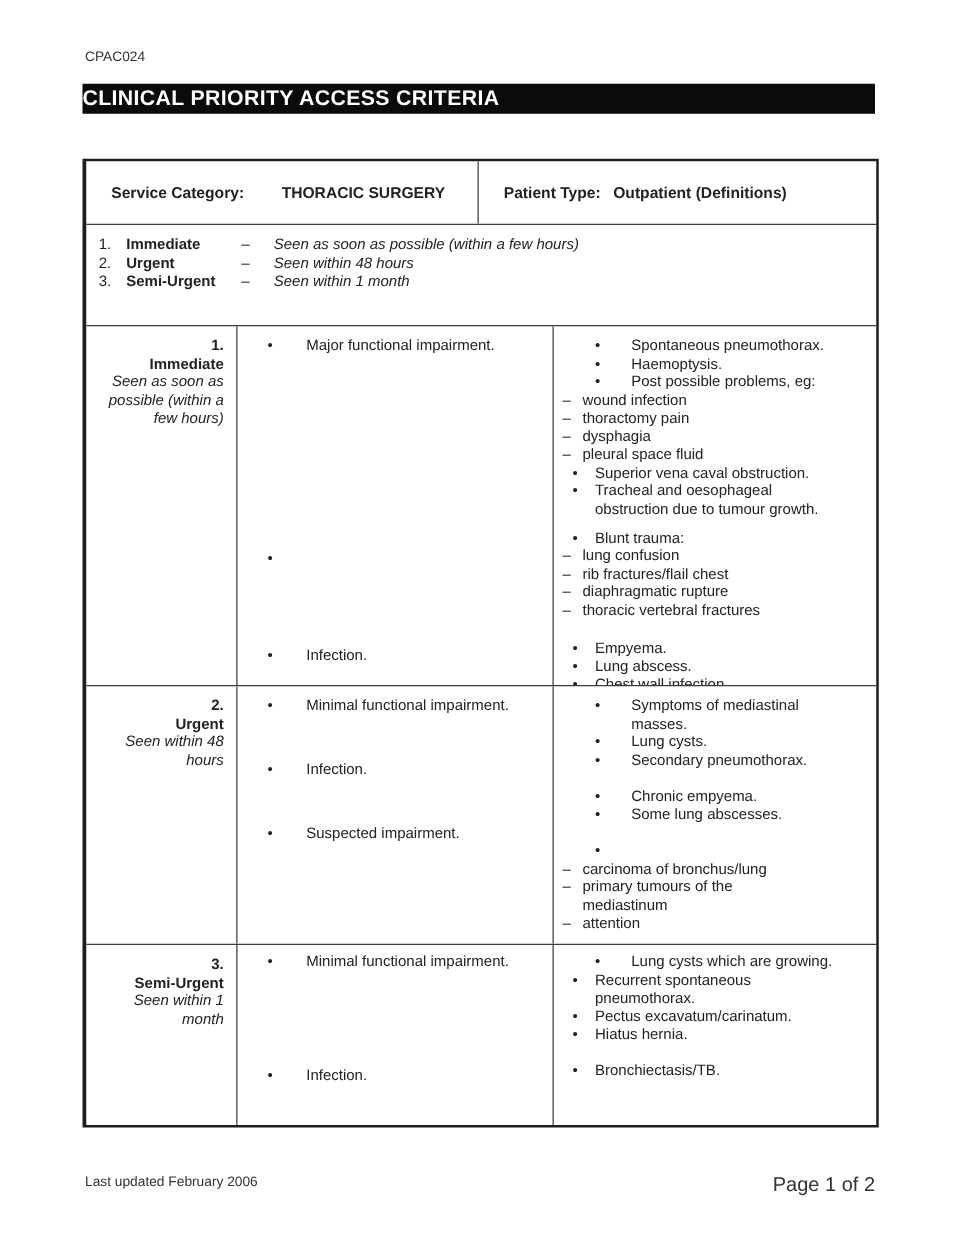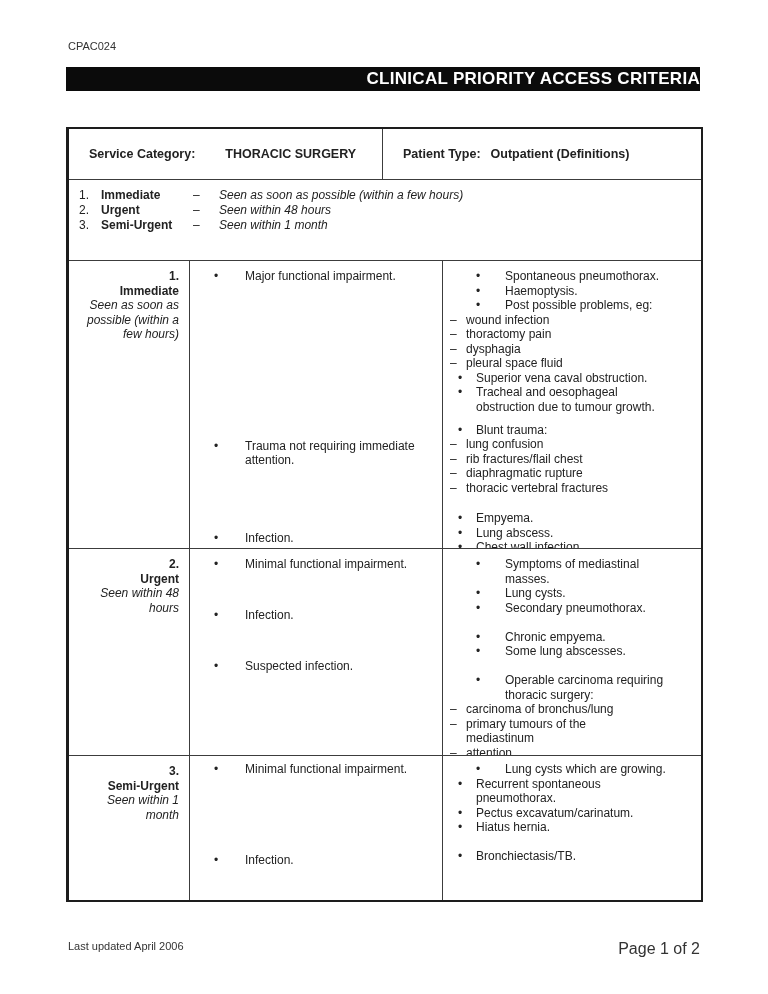--- a/index.html
+++ b/index.html
@@ -9,21 +9,21 @@
     font-family:"Liberation Sans", sans-serif; color:#222;
     overflow:hidden;
   }
   .abs { position:absolute; }
 
   #doc-code { left:68px; top:40px; font-size:11px; color:#333; }
 
   #banner {
     left:66px; top:67px; width:634px; height:24px;
     background:#0b0b0b; color:#ffffff;
-    display:flex; align-items:center; justify-content:flex-end;
+    display:flex; align-items:center; justify-content:flex-start;
     font-weight:bold; font-size:17px; letter-spacing:.3px;
   }
 
   #doc-table {
     left:66px; top:127px; width:637px; height:775px;
     border:2px solid #1d1d1d; border-left-width:3px;
     display:flex; flex-direction:column; overflow:hidden; background:#fff;
   }
   .trow { display:flex; border-top:1px solid #3c3c3c; overflow:hidden; flex:none; }
   .trow:first-child { border-top:none; }
@@ -146,21 +146,20 @@
       <span class="cat-desc">Seen as soon as possible (within a few hours)</span>
     </div>
     <div class="cell crit-col crit-cell vline">
         <div class="li bullet">
           <span class="marker">•</span>
           <span class="txt">Major functional impairment.</span>
         </div>
         <div class="gap" style="height: 155.15px;"></div>
         <div class="li bullet">
           <span class="marker">•</span>
-          <span class="txt">Trauma not requiring immediate attention.</span>
         </div>
         <div class="gap" style="height: 63.8px;"></div>
         <div class="li bullet">
           <span class="marker">•</span>
           <span class="txt">Infection.</span>
         </div>
       </div>
     <div class="cell ex-col ex-cell">
         <div class="li bullet">
           <span class="marker">•</span>
@@ -247,21 +246,21 @@
           <span class="txt">Minimal functional impairment.</span>
         </div>
         <div class="gap" style="height: 36.25px;"></div>
         <div class="li bullet">
           <span class="marker">•</span>
           <span class="txt">Infection.</span>
         </div>
         <div class="gap" style="height: 36.25px;"></div>
         <div class="li bullet">
           <span class="marker">•</span>
-          <span class="txt">Suspected infection.</span>
+          <span class="txt">Suspected impairment.</span>
         </div>
       </div>
     <div class="cell ex-col ex-cell">
         <div class="li bullet">
           <span class="marker">•</span>
           <span class="txt">Symptoms of mediastinal masses.</span>
         </div>
         <div class="li bullet">
           <span class="marker">•</span>
           <span class="txt">Lung cysts.</span>
@@ -275,21 +274,20 @@
           <span class="marker">•</span>
           <span class="txt">Chronic empyema.</span>
         </div>
         <div class="li bullet">
           <span class="marker">•</span>
           <span class="txt">Some lung abscesses.</span>
         </div>
         <div class="gap" style="height: 14.5px;"></div>
         <div class="li bullet">
           <span class="marker">•</span>
-          <span class="txt">Operable carcinoma requiring thoracic surgery:</span>
         </div>
         <div class="li dash">
           <span class="marker">–</span>
           <span class="txt">carcinoma of bronchus/lung</span>
         </div>
         <div class="li dash">
           <span class="marker">–</span>
           <span class="txt">primary tumours of the mediastinum</span>
         </div>
         <div class="li dash">
@@ -336,14 +334,14 @@
         <div class="gap" style="height: 14.5px;"></div>
         <div class="li bullet2">
           <span class="marker">•</span>
           <span class="txt">Bronchiectasis/TB.</span>
         </div>
       </div>
   </div>
 
 </div>
 
-<div class="abs" id="footer-left">Last updated April 2006</div>
+<div class="abs" id="footer-left">Last updated February 2006</div>
 <div class="abs" id="footer-right">Page 1 of 2</div>
 
 </body></html>

